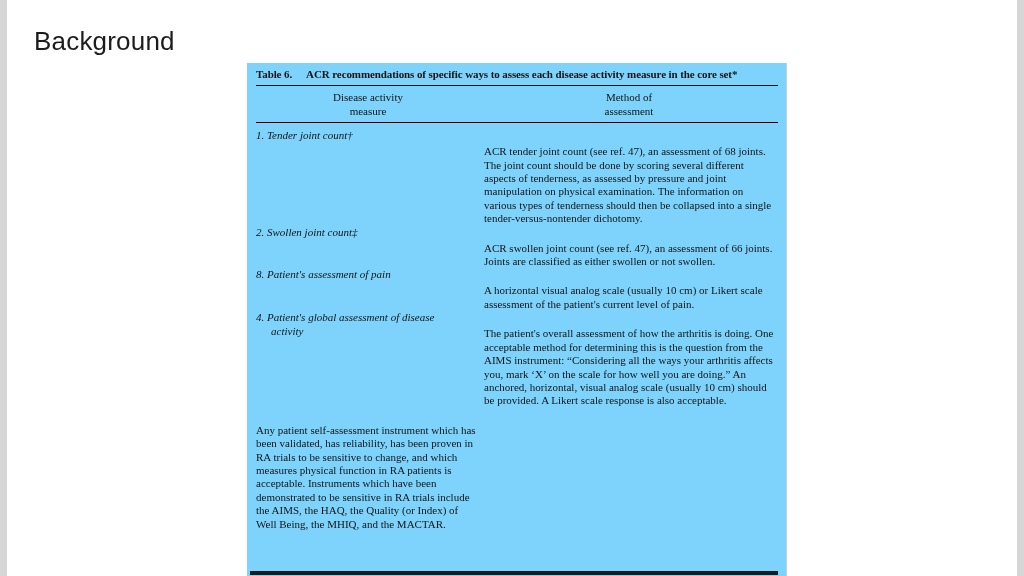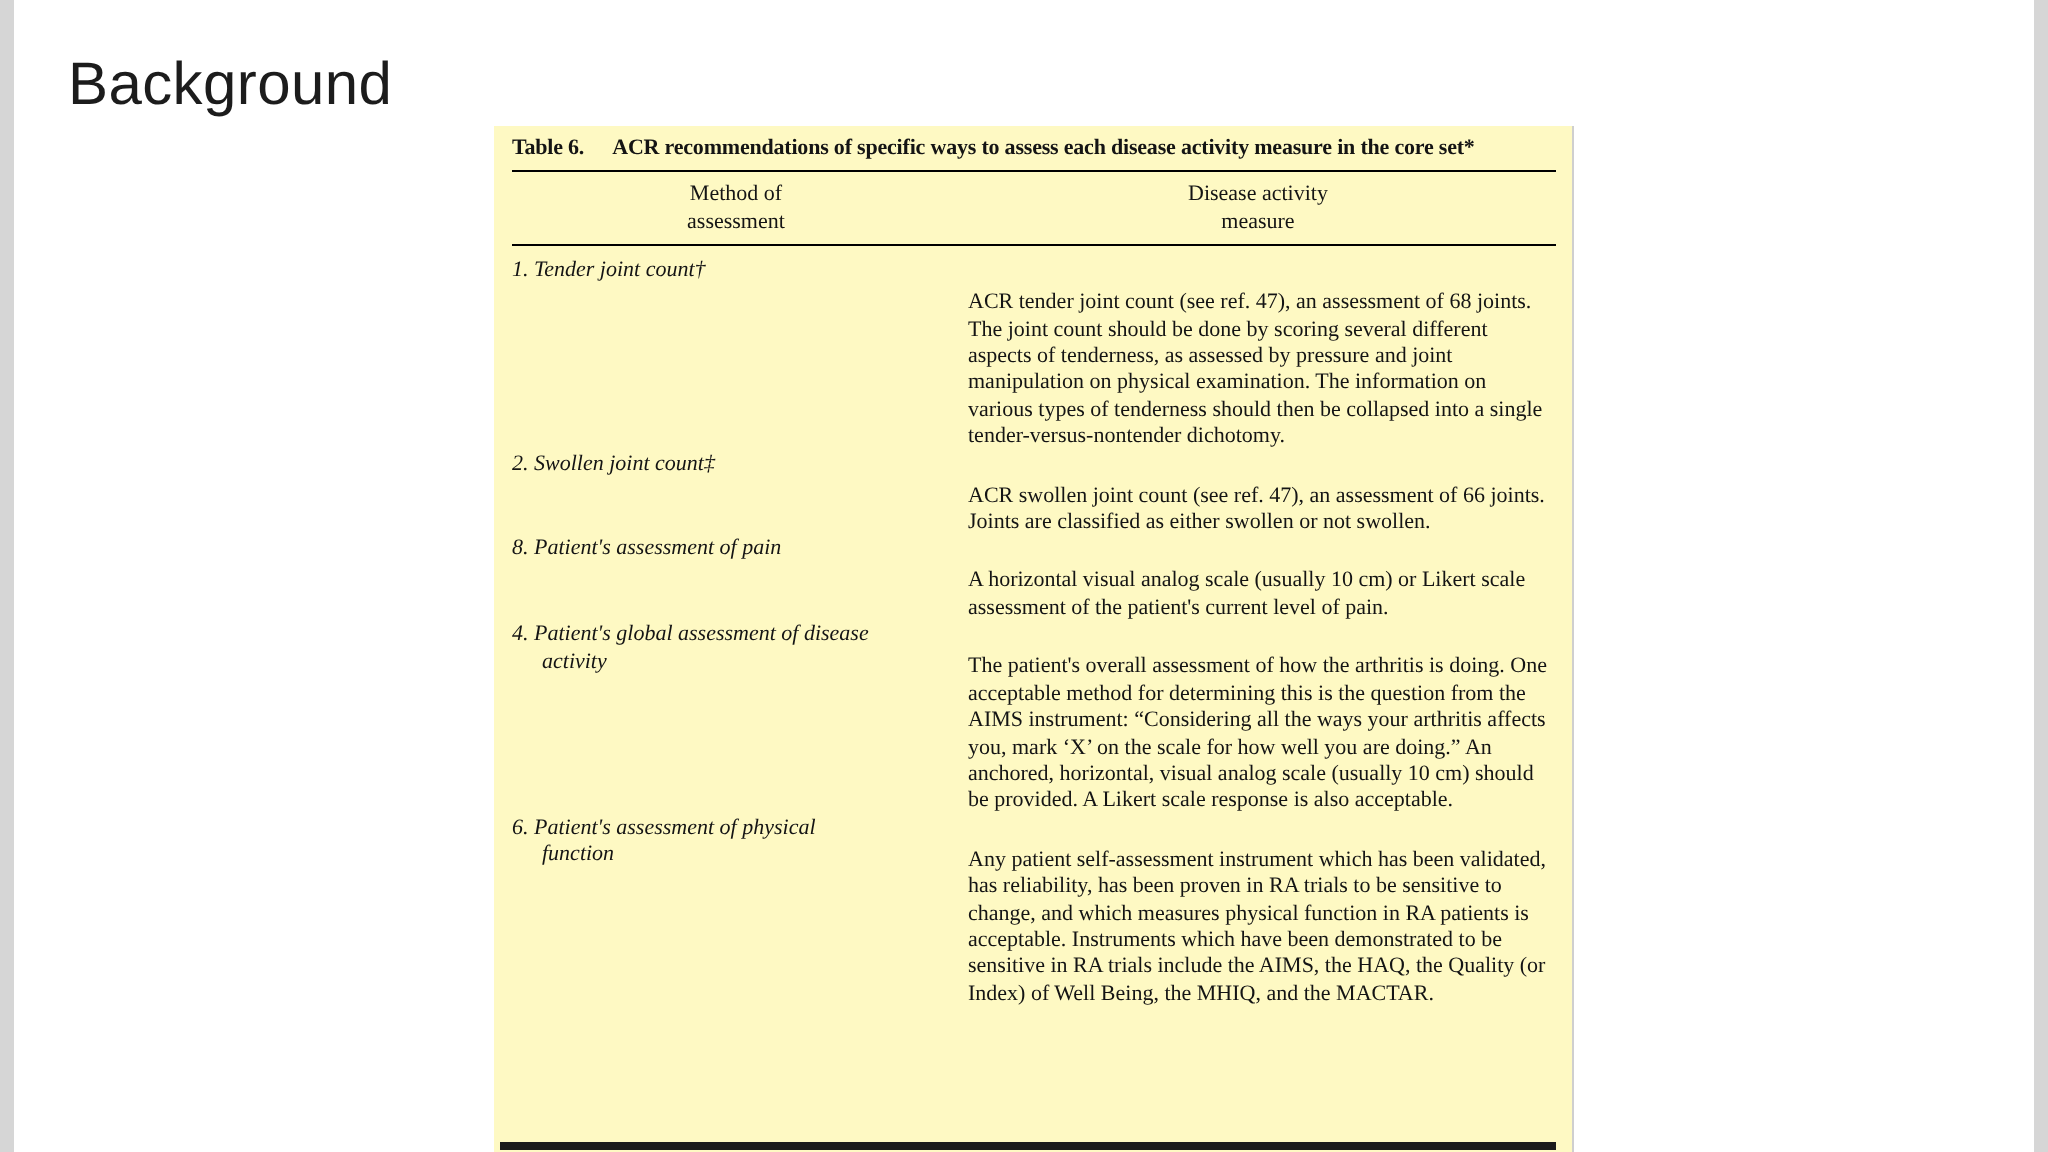--- a/index.html
+++ b/index.html
@@ -9,28 +9,28 @@
     position: relative;
     overflow: hidden;
     font-family: "Liberation Sans", sans-serif;
   }
   .edge { position: absolute; top: 0; bottom: 0; width: 7px; background: #d6d6d6; }
   .edge.left { left: 0; }
   .edge.right { right: 0; }
 
   .slide-title {
     position: absolute; left: 34px; top: 26px; margin: 0;
-    font-size: 30px; font-weight: 400; color: #1c1c1c; letter-spacing: 0.2px;
+    font-size: 26px; font-weight: 400; color: #1c1c1c; letter-spacing: 0.2px;
   }
 
   .scan {
     position: absolute; left: 247px; top: 63px;
     width: 540px; height: 513px; box-sizing: border-box;
     padding: 5px 8px 0 9px;
-    background: #fef9c3;
+    background: #7dd3fc;
     border-right: 1px solid #cfcfcf;
     font-family: "Liberation Serif", serif;
     font-size: 11px; line-height: 13.4px; color: #141414;
     overflow: hidden;
   }
   .caption { margin: 0 0 4px 0; font-weight: bold; letter-spacing: -0.1px; }
   .cap-label { margin-right: 14px; }
   .rule { height: 1px; background: #000; }
   .thead { display: grid; grid-template-columns: 224px 1fr; padding: 5px 0 4px; }
   .th { display: flex; justify-content: center; }
@@ -54,24 +54,24 @@
 <div class="scan">
 
   <p class="caption">
     <span class="cap-label">Table 6.</span><span>ACR recommendations of specific ways to assess each disease activity measure in the core set*</span>
   </p>
 
   <div class="rule"></div>
 
   <div class="thead">
     <div class="th">
-      <span class="th-inner method">Method of assessment</span>
+      <span class="th-inner measure">Disease activity measure</span>
     </div>
     <div class="th">
-      <span class="th-inner measure">Disease activity measure</span>
+      <span class="th-inner method">Method of assessment</span>
     </div>
   </div>
 
   <div class="rule"></div>
 
   <div class="tbody">
 
     <div class="row">
       <div class="measure-cell">1.  Tender joint count†</div>
       <div class="method-cell">ACR tender joint count (see ref. 47), an assessment of 68 joints. The joint count should be done by scoring several different aspects of tenderness, as assessed by pressure and joint manipulation on physical examination. The information on various types of tenderness should then be collapsed into a single tender-versus-nontender dichotomy.</div>
@@ -87,21 +87,20 @@
       <div class="method-cell">A horizontal visual analog scale (usually 10 cm) or Likert scale assessment of the patient's current level of pain.</div>
     </div>
 
     <div class="row">
       <div class="measure-cell">4.  Patient's global assessment of disease activity</div>
       <div class="method-cell">The patient's overall assessment of how the arthritis is doing. One acceptable method for determining this is the question from the AIMS instrument: “Considering all the ways your arthritis affects you, mark ‘X’ on the scale for how well you are doing.” An anchored, horizontal, visual analog scale (usually 10 cm) should be provided. A Likert scale response is also acceptable.</div>
     </div>
 
 
     <div class="row">
-      <div class="measure-cell">6.  Patient's assessment of physical function</div>
       <div class="method-cell">Any patient self-assessment instrument which has been validated, has reliability, has been proven in RA trials to be sensitive to change, and which measures physical function in RA patients is acceptable. Instruments which have been demonstrated to be sensitive in RA trials include the AIMS, the HAQ, the Quality (or Index) of Well Being, the MHIQ, and the MACTAR.</div>
     </div>
 
 
   </div>
 
   <div class="cutoff"></div>
 
 </div>
 

